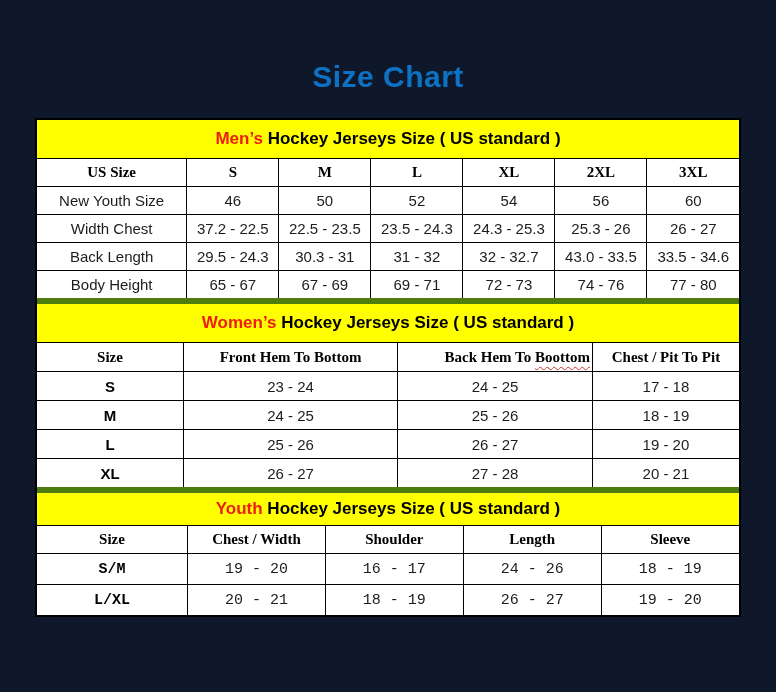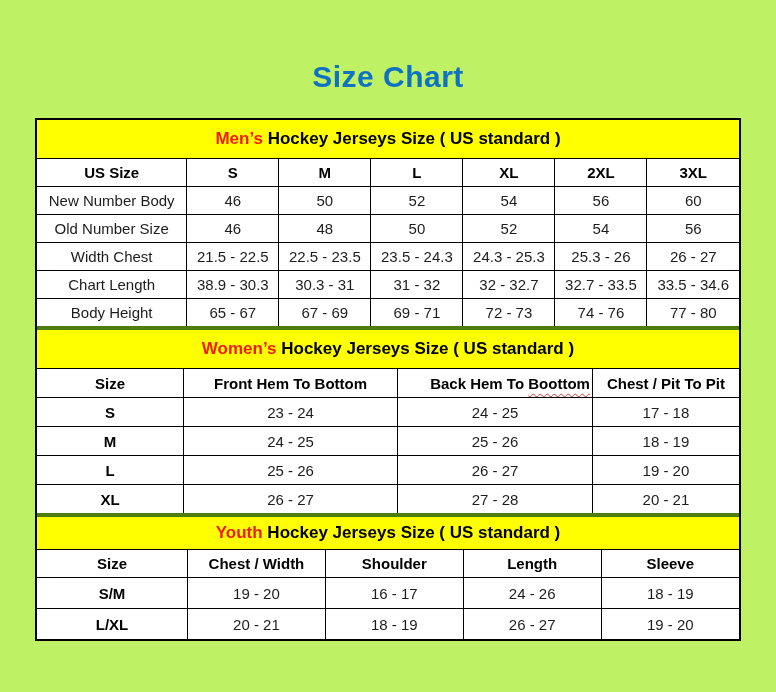--- a/index.html
+++ b/index.html
@@ -7,68 +7,68 @@
     --banner_yellow:#FFFF00;
     --accent_red:#EE1C12;
     --border_black:#000000;
   }
   html,body{margin:0;padding:0;background:#ffffff;}
   body{
     width:776px;height:692px;overflow:hidden;
     font-family:"Liberation Sans","DejaVu Sans",sans-serif;
     -webkit-font-smoothing:antialiased;
   }
-  .page{position:relative;width:776px;height:692px;background:#bef264;}
+  .page{position:relative;width:776px;height:692px;background:#0f172a;}
   .title{
     margin:0 0 22px 0;padding-top:58px;
     text-align:center;
     color:var(--title_blue,#0E72C4);
     font-size:30px;line-height:38px;font-weight:bold;
     letter-spacing:0.5px;
   }
   .chart-wrap{
     width:702px;margin:0 auto;
     border:2px solid var(--border_black,#000);
     background:#fff;
   }
   .banner{
     background:var(--banner_yellow,#FFFF00);
-    border-top:4px solid #4d7c0f;border-bottom:1px solid #000;
+    border-top:6px solid #4d7c0f;border-bottom:1px solid #000;
     text-align:center;
     font-size:17px;font-weight:bold;color:#000;
     padding:9px 0 9px 0;
   }
   section:first-child .banner{border-top:none;}
   section[data-section="youth"] .banner{padding:6px 17px;}
   .banner-hl{color:var(--accent_red,#EE1C12);}
   table.size-table{
     width:100%;
     border-collapse:collapse;
     border-style:hidden; 
     table-layout:fixed;
   }
   .size-table th,.size-table td{
     border:1px solid #000;
     text-align:center;vertical-align:middle;
     font-size:15px;
     padding:0 2px;
     overflow:hidden;white-space:nowrap;
   }
-  .size-table th{font-weight:bold;color:#000;height:27px;}
+  .size-table th{font-weight:bold;color:#000;height:27px;font-family:Liberation Serif, serif;}
   .size-table td{font-weight:normal;color:#1d1d1d;height:27px;}
   
   .t-men th:nth-child(1){width:20.7%;}
   .t-women th:nth-child(1){width:20.8%;}
   .t-women th:nth-child(2){width:30.6%;text-align:center;}
   .t-women th:nth-child(3){width:27.8%;text-align:right;}
   .t-women th:nth-child(4){width:20.8%;text-align:center;}
   .t-women th{height:28px;}
   .t-women td{height:28px;}
   .t-youth th:nth-child(1){width:20.8%;}
-  .t-youth td{height:30px;}
+  .t-youth td{height:30px;font-family:Liberation Mono, monospace;}
   
   .t-women td.row-label,.t-youth td.row-label{font-weight:bold;color:#000;}
   .misspell{
     text-decoration:underline;
     text-decoration-style:wavy;
     text-decoration-color:#D4372C;
     text-decoration-thickness:1px;
     text-underline-offset:4px;
   }
 </style>
@@ -93,53 +93,44 @@
               <th>S</th>
               <th>M</th>
               <th>L</th>
               <th>XL</th>
               <th>2XL</th>
               <th>3XL</th>
             </tr>
           </thead>
         <tbody>
             <tr>
-              <td class="row-label">New Number Body</td>
+              <td class="row-label">New Youth Size</td>
               <td>46</td>
               <td>50</td>
               <td>52</td>
               <td>54</td>
               <td>56</td>
               <td>60</td>
             </tr>
             <tr>
-              <td class="row-label">Old Number Size</td>
-              <td>46</td>
-              <td>48</td>
-              <td>50</td>
-              <td>52</td>
-              <td>54</td>
-              <td>56</td>
-            </tr>
-            <tr>
               <td class="row-label">Width Chest</td>
-              <td>21.5 - 22.5</td>
+              <td>37.2 - 22.5</td>
               <td>22.5 - 23.5</td>
               <td>23.5 - 24.3</td>
               <td>24.3 - 25.3</td>
               <td>25.3 - 26</td>
               <td>26 - 27</td>
             </tr>
             <tr>
-              <td class="row-label">Chart Length</td>
-              <td>38.9 - 30.3</td>
+              <td class="row-label">Back Length</td>
+              <td>29.5 - 24.3</td>
               <td>30.3 - 31</td>
               <td>31 - 32</td>
               <td>32 - 32.7</td>
-              <td>32.7 - 33.5</td>
+              <td>43.0 - 33.5</td>
               <td>33.5 - 34.6</td>
             </tr>
             <tr>
               <td class="row-label">Body Height</td>
               <td>65 - 67</td>
               <td>67 - 69</td>
               <td>69 - 71</td>
               <td>72 - 73</td>
               <td>74 - 76</td>
               <td>77 - 80</td>

